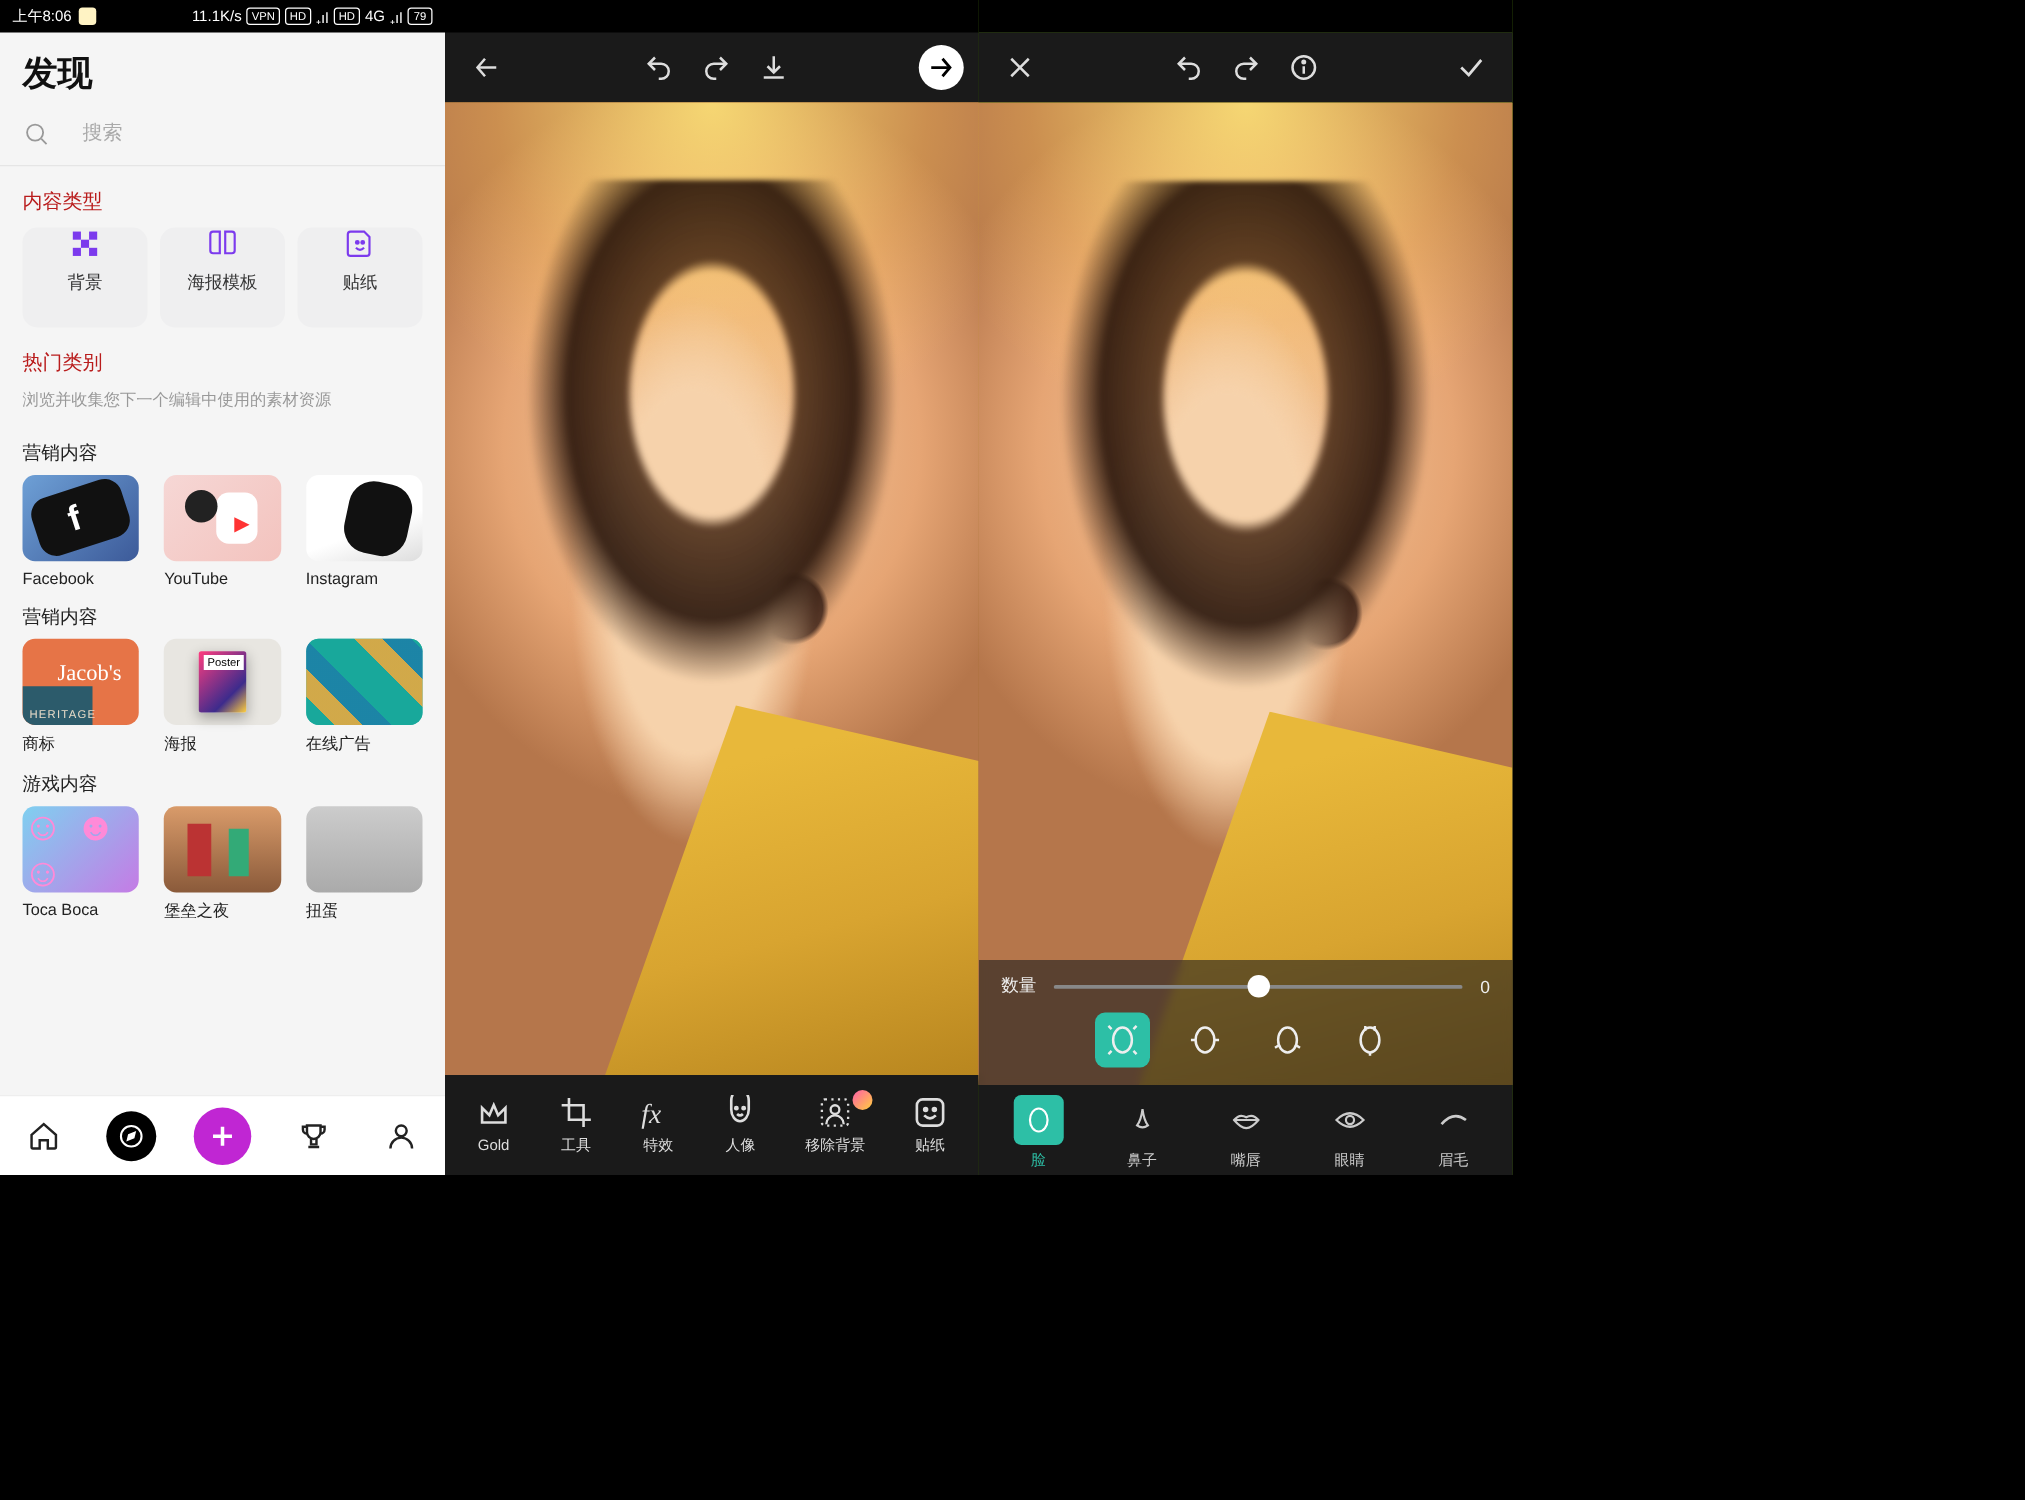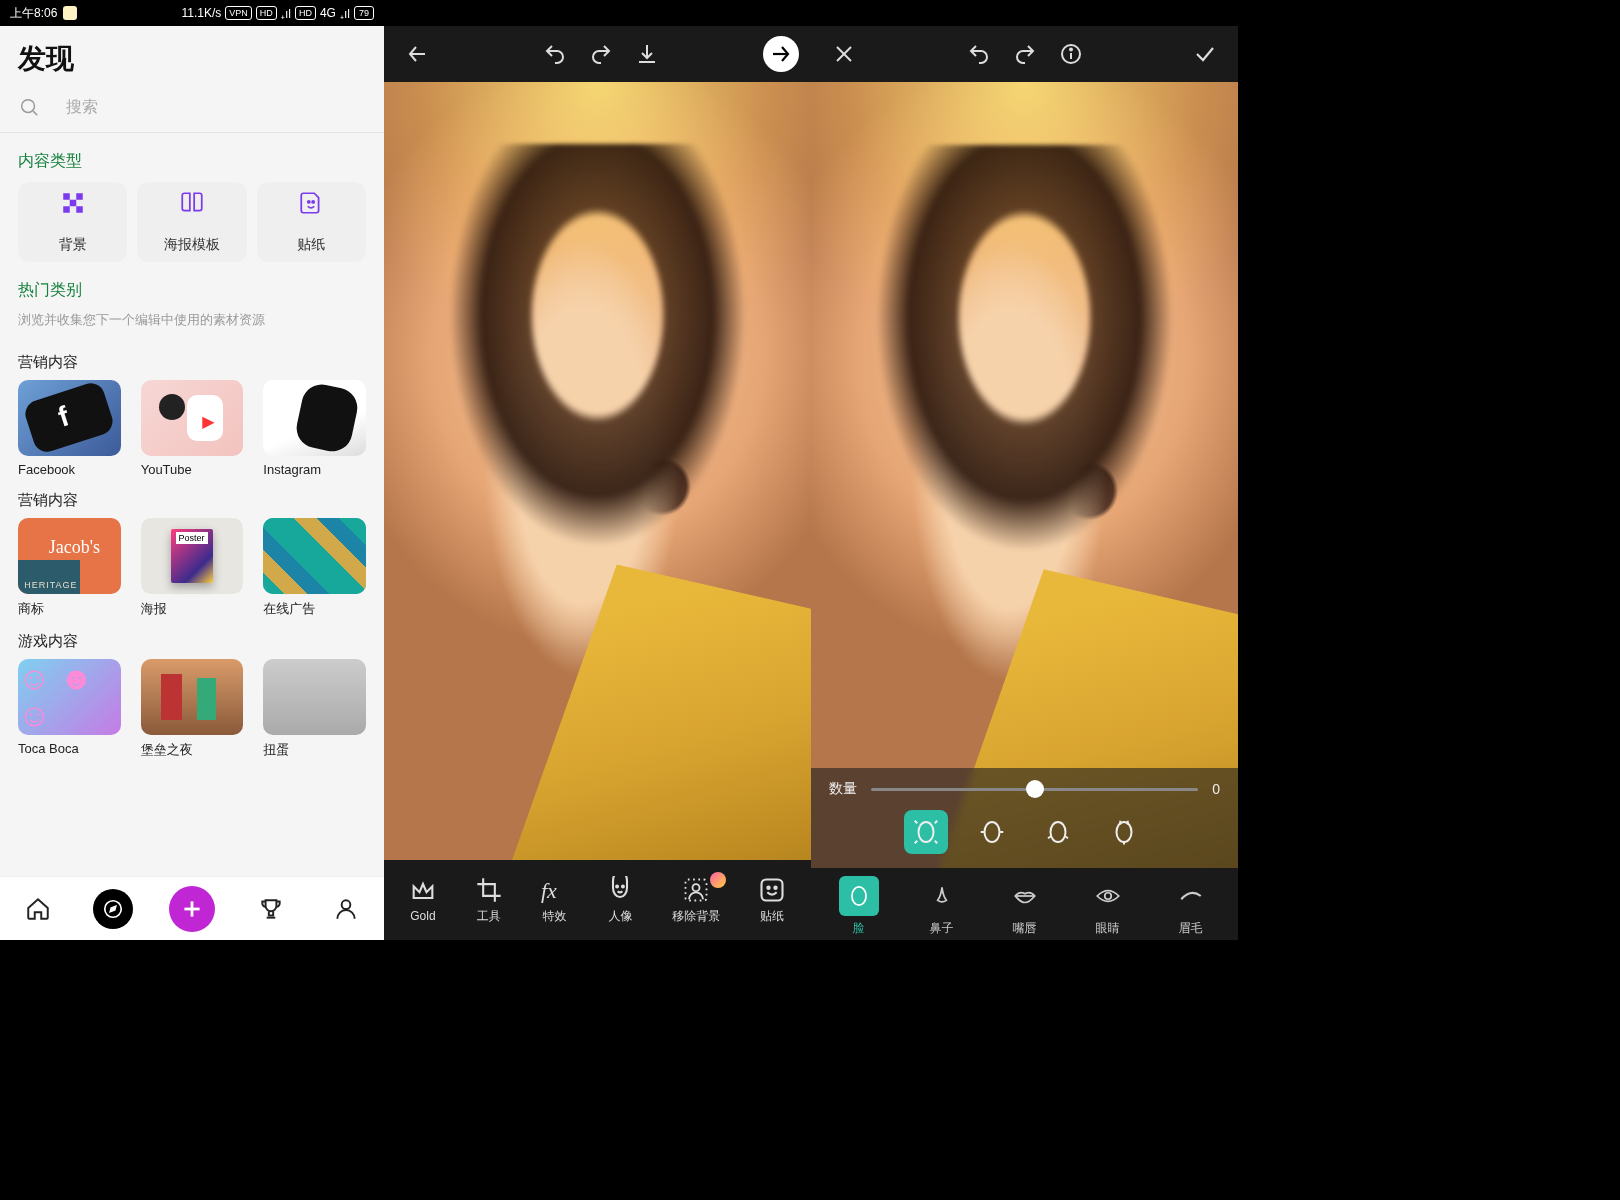--- a/index.html
+++ b/index.html
@@ -7,21 +7,21 @@
   width: 1286px;
   height: 940px;
   background: #000;
   font-family: -apple-system, "PingFang SC", "Microsoft YaHei", sans-serif;
   display: flex;
   overflow: hidden;
 }
 
 
 .panel1 {
-  width: 384px;
+  width: 356px;
   height: 100%;
   background: #f5f5f5;
   display: flex;
   flex-direction: column;
   position: relative;
 }
 
 .status-bar {
   height: 26px;
   background: #000;
@@ -51,34 +51,33 @@
   border-bottom: 1px solid #e5e5e5;
   color:#999;
 }
 .search-row svg { width: 22px; height: 22px; }
 .search-row input {
   border: none; outline: none; background: transparent;
   font-size: 16px; flex: 1; color: #333;
 }
 .search-row input::placeholder { color: #aaa; }
 
-.section-label { font-size: 16px; padding: 18px 18px 10px; color: #15803d; }
+.section-label { font-size: 16px; padding: 18px 18px 10px; color: #b91c1c; }
 .section-sub { font-size: 13px; color: #999; padding: 0 18px 10px; }
 
 .chips { display: flex; gap: 10px; padding: 0 18px; }
 .chip {
   flex: 1;
   background: #efeff0;
   border-radius: 12px;
   height: 80px;
   display: flex;
   flex-direction: column;
   align-items: center;
-  justify-content: center;
-  gap: 20px;
+  gap: 9px;
   font-size: 14px;
   color: #333;
   font-family: Liberation Serif, serif;
 }
 .chip svg { width: 26px; height: 26px; }
 
 .grid-label { font-size: 15px; padding: 14px 18px 8px; color: #222; }
 
 .hgrid {
   display: flex; gap: 20px; padding: 0 18px;

